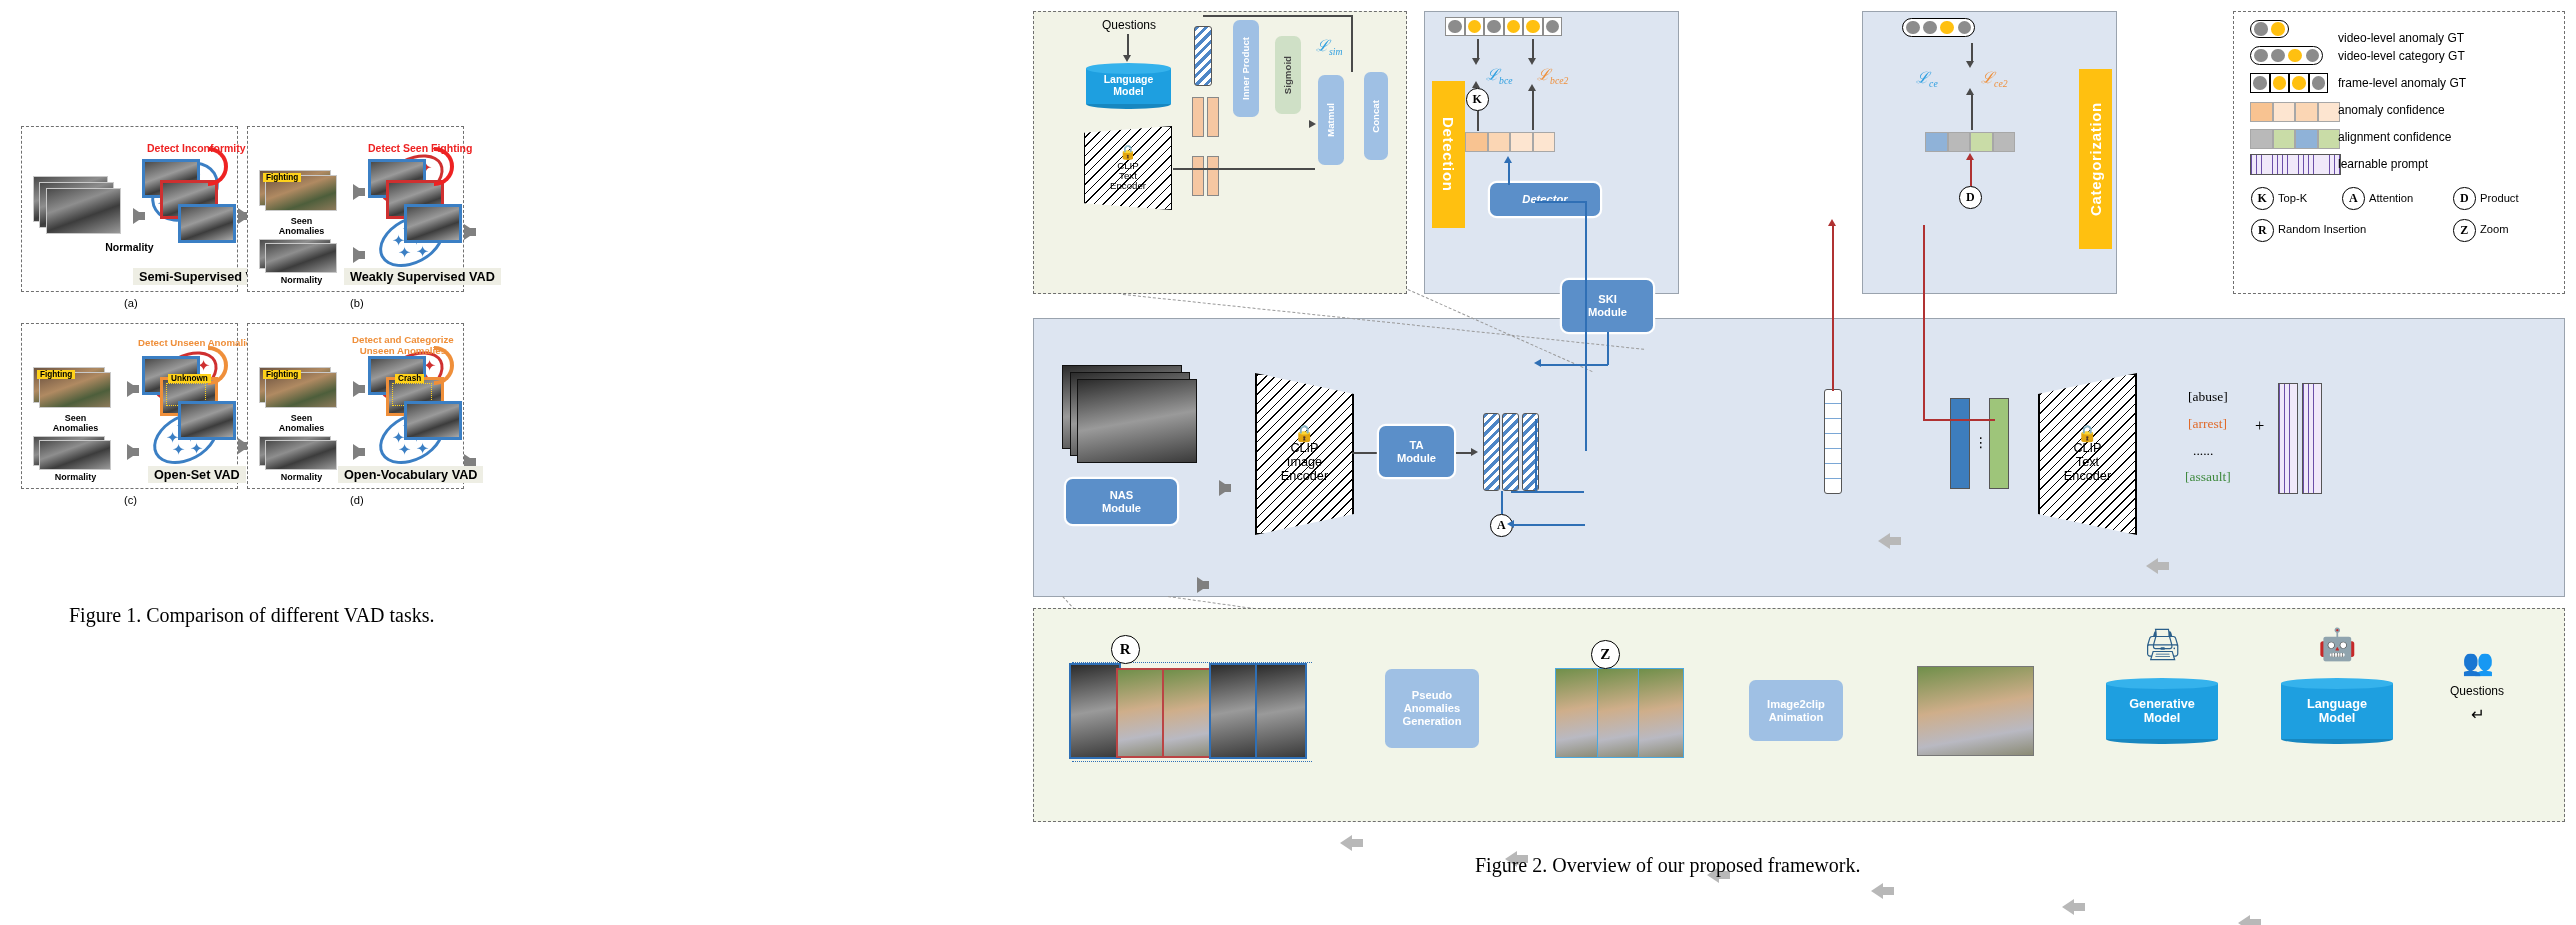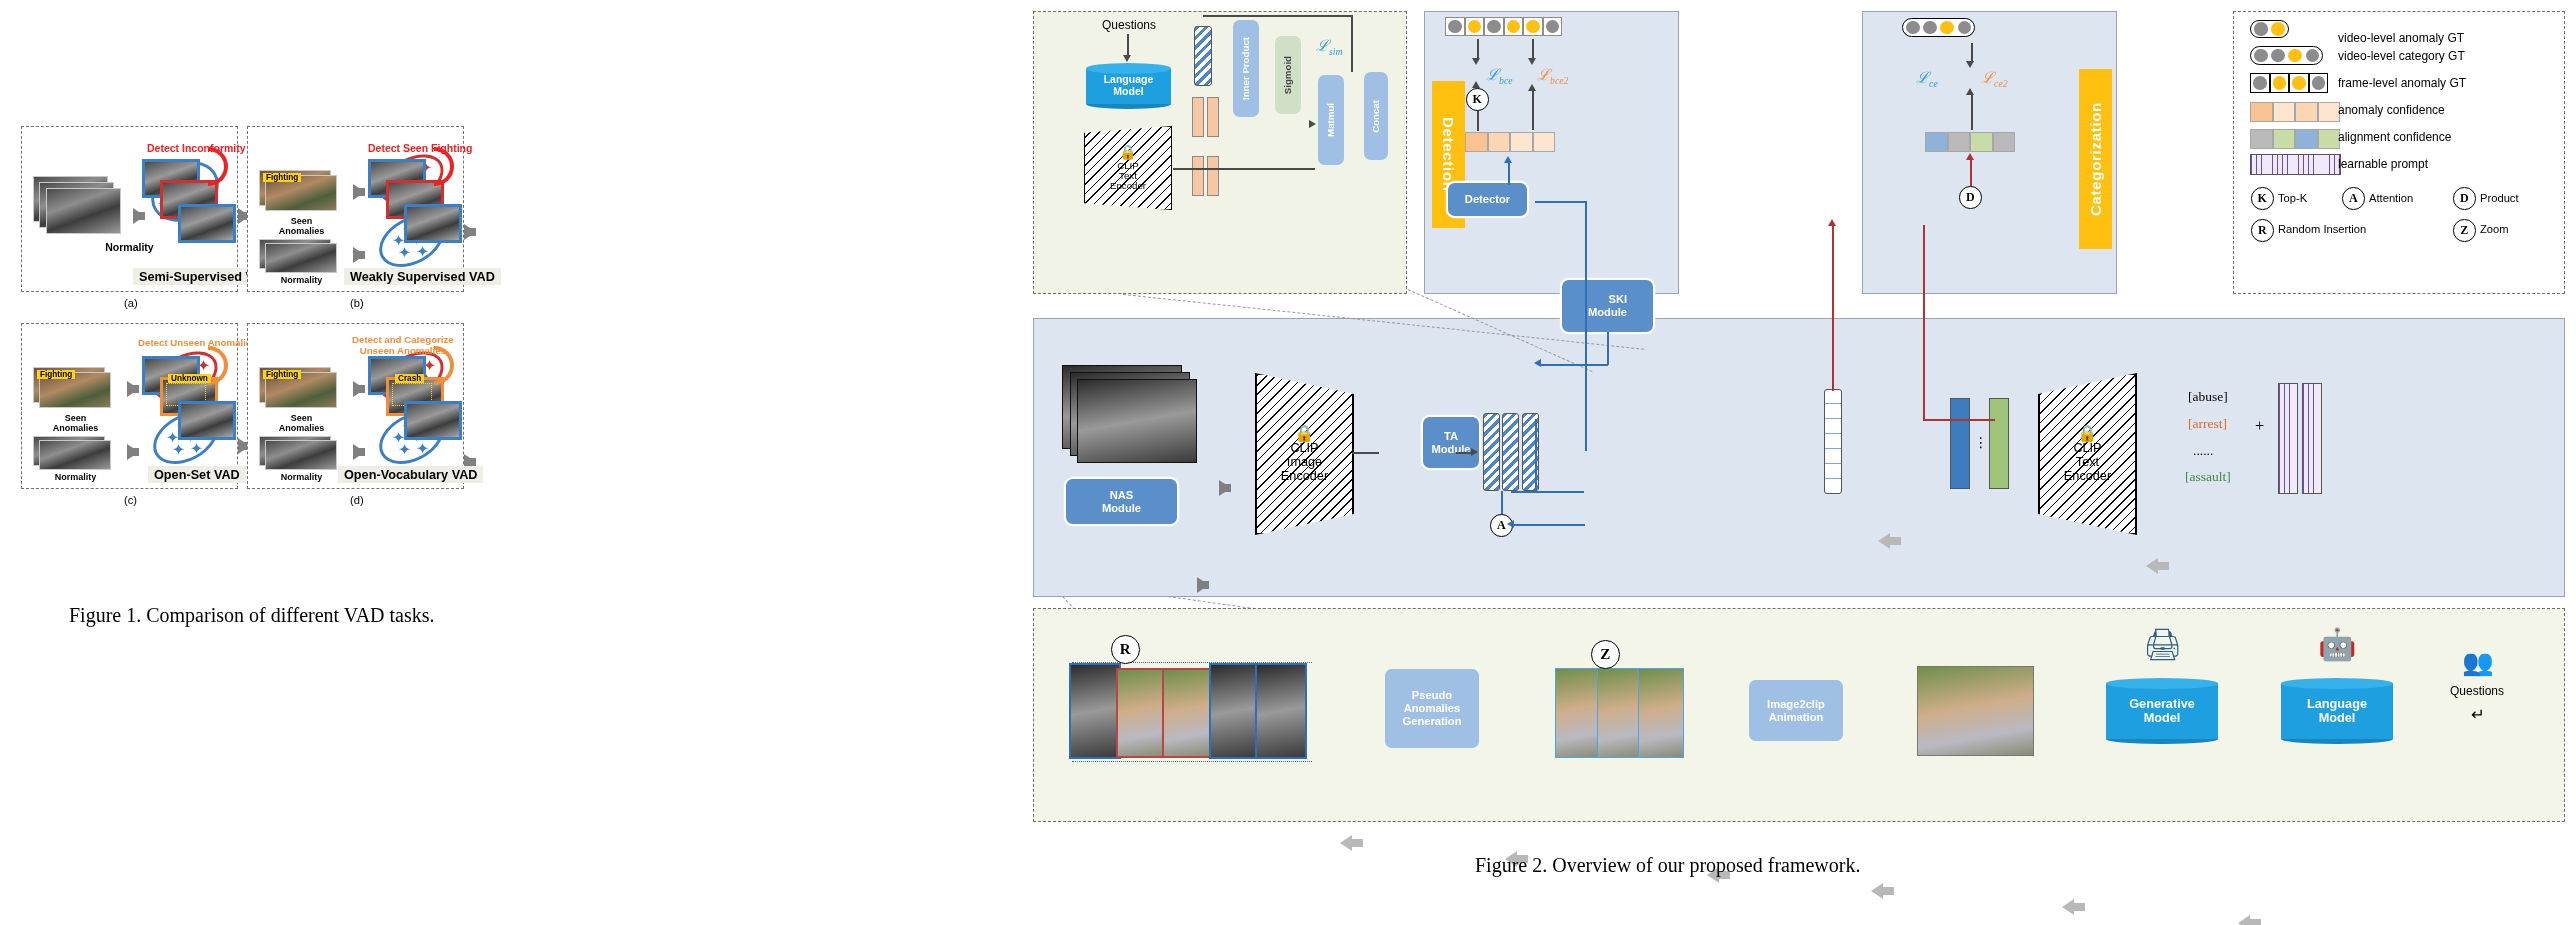--- a/index.html
+++ b/index.html
@@ -447,21 +447,21 @@
   <div class="confcell c1"></div>
   <div class="confcell c3"></div>
   <div class="confcell c2"></div>
   <div class="confcell c2"></div>
 </div>
 
 <div class="vtitle" style="left:1432px;top:81px;width:33px;height:147px;">
   <span>Detection</span>
 </div>
 
-<div class="bluebox" style="left:1448px;top:183px;width:79px;height:33px;">
+<div class="bluebox" style="left:1490px;top:183px;width:110px;height:33px;font-style:italic;">
   <span>Detector</span>
 </div>
 <div class="vline blue" style="left:1508px;top:162px;height:22.5px;"></div>
 <div class="tri-u blue" style="left:1504px;top:156px;"></div>
 
 <div class="panelBlue" style="left:1862px;top:10.5px;width:255px;height:283px;"></div>
 
 <div class="pill" style="position:absolute;left:1902px;top:18px;">
   <div class="dot"></div>
   <div class="dot"></div>
@@ -584,31 +584,31 @@
 
 <div class="trapz hatch" style="left:1255px;top:373px;width:99px;height:162px;border:2.2px solid #000;
             clip-path:polygon(0 0,100% 13%,100% 87%,0 100%);">
   <div class="enc-label" style="font-size:12.7px;">
     <span class="lock" style="font-size:16.5px;">🔒</span>
     <span style="line-height:1.08;">CLIP<br>Image<br>Encoder</span>
   </div>
 </div>
 
 <div class="hline" style="left:1352px;top:452px;width:27px;"></div>
-<div class="bluebox" style="left:1379px;top:417px;width:56px;height:51px;margin-left:44px;">
+<div class="bluebox" style="left:1379px;top:426px;width:75px;height:51px;">
   <span>TA<br>Module</span>
 </div>
 <div class="hline" style="left:1456px;top:452px;width:16.5px;"></div>
 <div class="tri-r" style="left:1471px;top:448px;"></div>
 
 <div class="vbar stripe" style="left:1483px;top:413px;width:16.5px;height:78px;"></div>
 <div class="vbar stripe" style="left:1502px;top:413px;width:16.5px;height:78px;"></div>
 <div class="vbar stripe" style="left:1522px;top:413px;width:16.5px;height:78px;"></div>
 
-<div class="bluebox" style="left:1562px;top:280px;width:91px;height:52px;text-align:right;">
+<div class="bluebox" style="left:1562px;top:280px;width:91px;height:52px;">
   <span>SKI<br>Module</span>
 </div>
 <div class="vline blue" style="left:1607px;top:332px;height:33px;"></div>
 <div class="hline blue" style="left:1541px;top:364px;width:67px;"></div>
 <div class="tri-l blue" style="left:1534px;top:359px;"></div>
 
 <div class="vline blue" style="left:1535px;top:419px;height:72px;"></div>
 <div class="hline blue" style="left:1535px;top:201px;width:51px;"></div>
 <div class="vline blue" style="left:1585px;top:201px;height:250px;"></div>
 <div class="hline blue" style="left:1511px;top:491px;width:73px;"></div>

